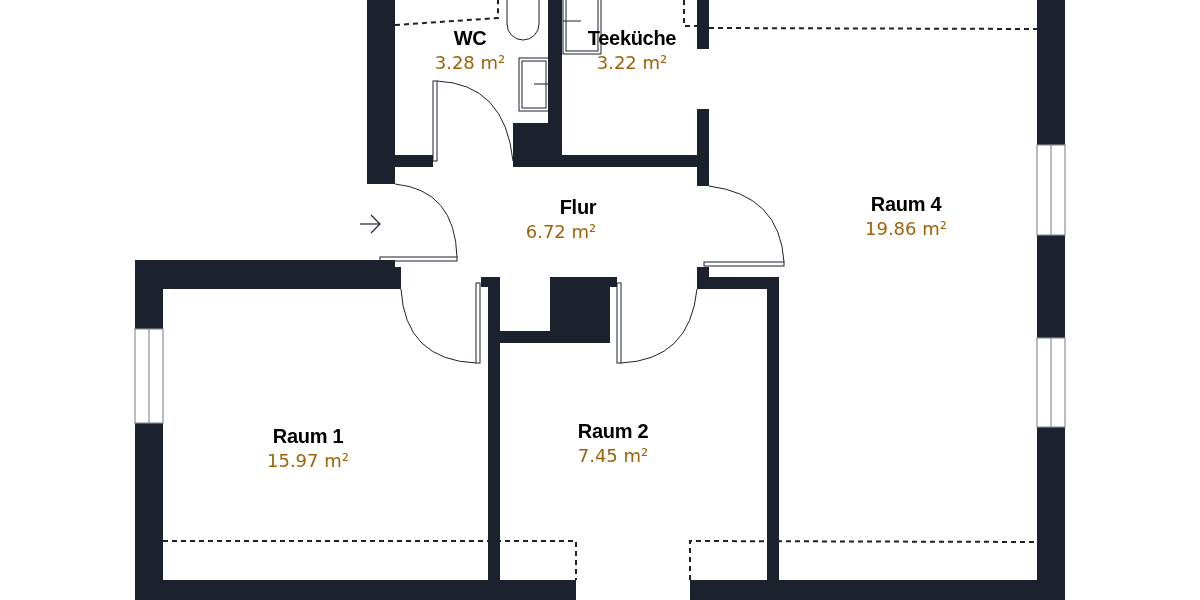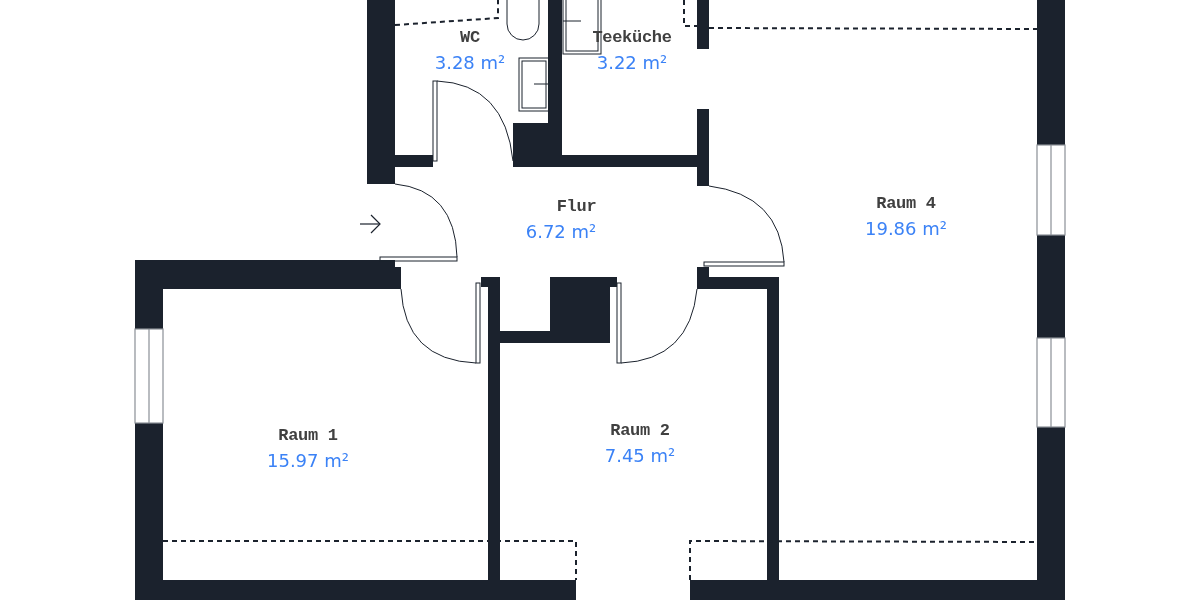--- a/index.html
+++ b/index.html
@@ -3,22 +3,22 @@
 <meta charset="utf-8">
 <style>
   html, body { margin: 0; padding: 0; background: #ffffff; }
   body { width: 1200px; height: 600px; overflow: hidden; position: relative; }
   .plan { position: absolute; left: 0; top: 0; width: 1200px; height: 600px; }
   .wall { fill: #1b222d; }
   .thin { fill: none; stroke: #1b222d; stroke-width: 1; }
   .win { fill: #ffffff; stroke: #8a8f96; stroke-width: 1.2; }
   .dash { fill: none; stroke: #1b222d; stroke-width: 2; stroke-dasharray: 5 4; }
   .label { position: absolute; text-align: center; transform: translateX(-50%); white-space: nowrap; }
-  .room-name { font-family: Liberation Mono, monospace; font-weight: bold; font-size: 17px; color: #404040; line-height: 24px; letter-spacing: -0.3px; }
-  .room-area { font-family: "DejaVu Sans", sans-serif; font-size: 18px; color: #3b82f6; line-height: 26px; }
+  .room-name { font-family: Liberation Sans, sans-serif; font-weight: bold; font-size: 20px; color: #000000; line-height: 24px; letter-spacing: -0.3px; }
+  .room-area { font-family: "DejaVu Sans", sans-serif; font-size: 18px; color: #a16207; line-height: 26px; }
 </style>
 </head>
 <body>
 
 <svg class="plan" viewBox="0 0 1200 600" xmlns="http://www.w3.org/2000/svg">
 
   <g>
 
     <rect class="wall" x="367" y="0" width="28" height="184"></rect>
 
@@ -139,16 +139,16 @@
 <div class="label" style="left:906px; top:192px;">
   <div class="room-name">Raum 4</div>
   <div class="room-area">19.86 m²</div>
 </div>
 
 <div class="label" style="left:308px; top:424px;">
   <div class="room-name">Raum 1</div>
   <div class="room-area">15.97 m²</div>
 </div>
 
-<div class="label" style="left:640px; top:419px;">
+<div class="label" style="left:613px; top:419px;">
   <div class="room-name">Raum 2</div>
   <div class="room-area">7.45 m²</div>
 </div>
 
 </body></html>

